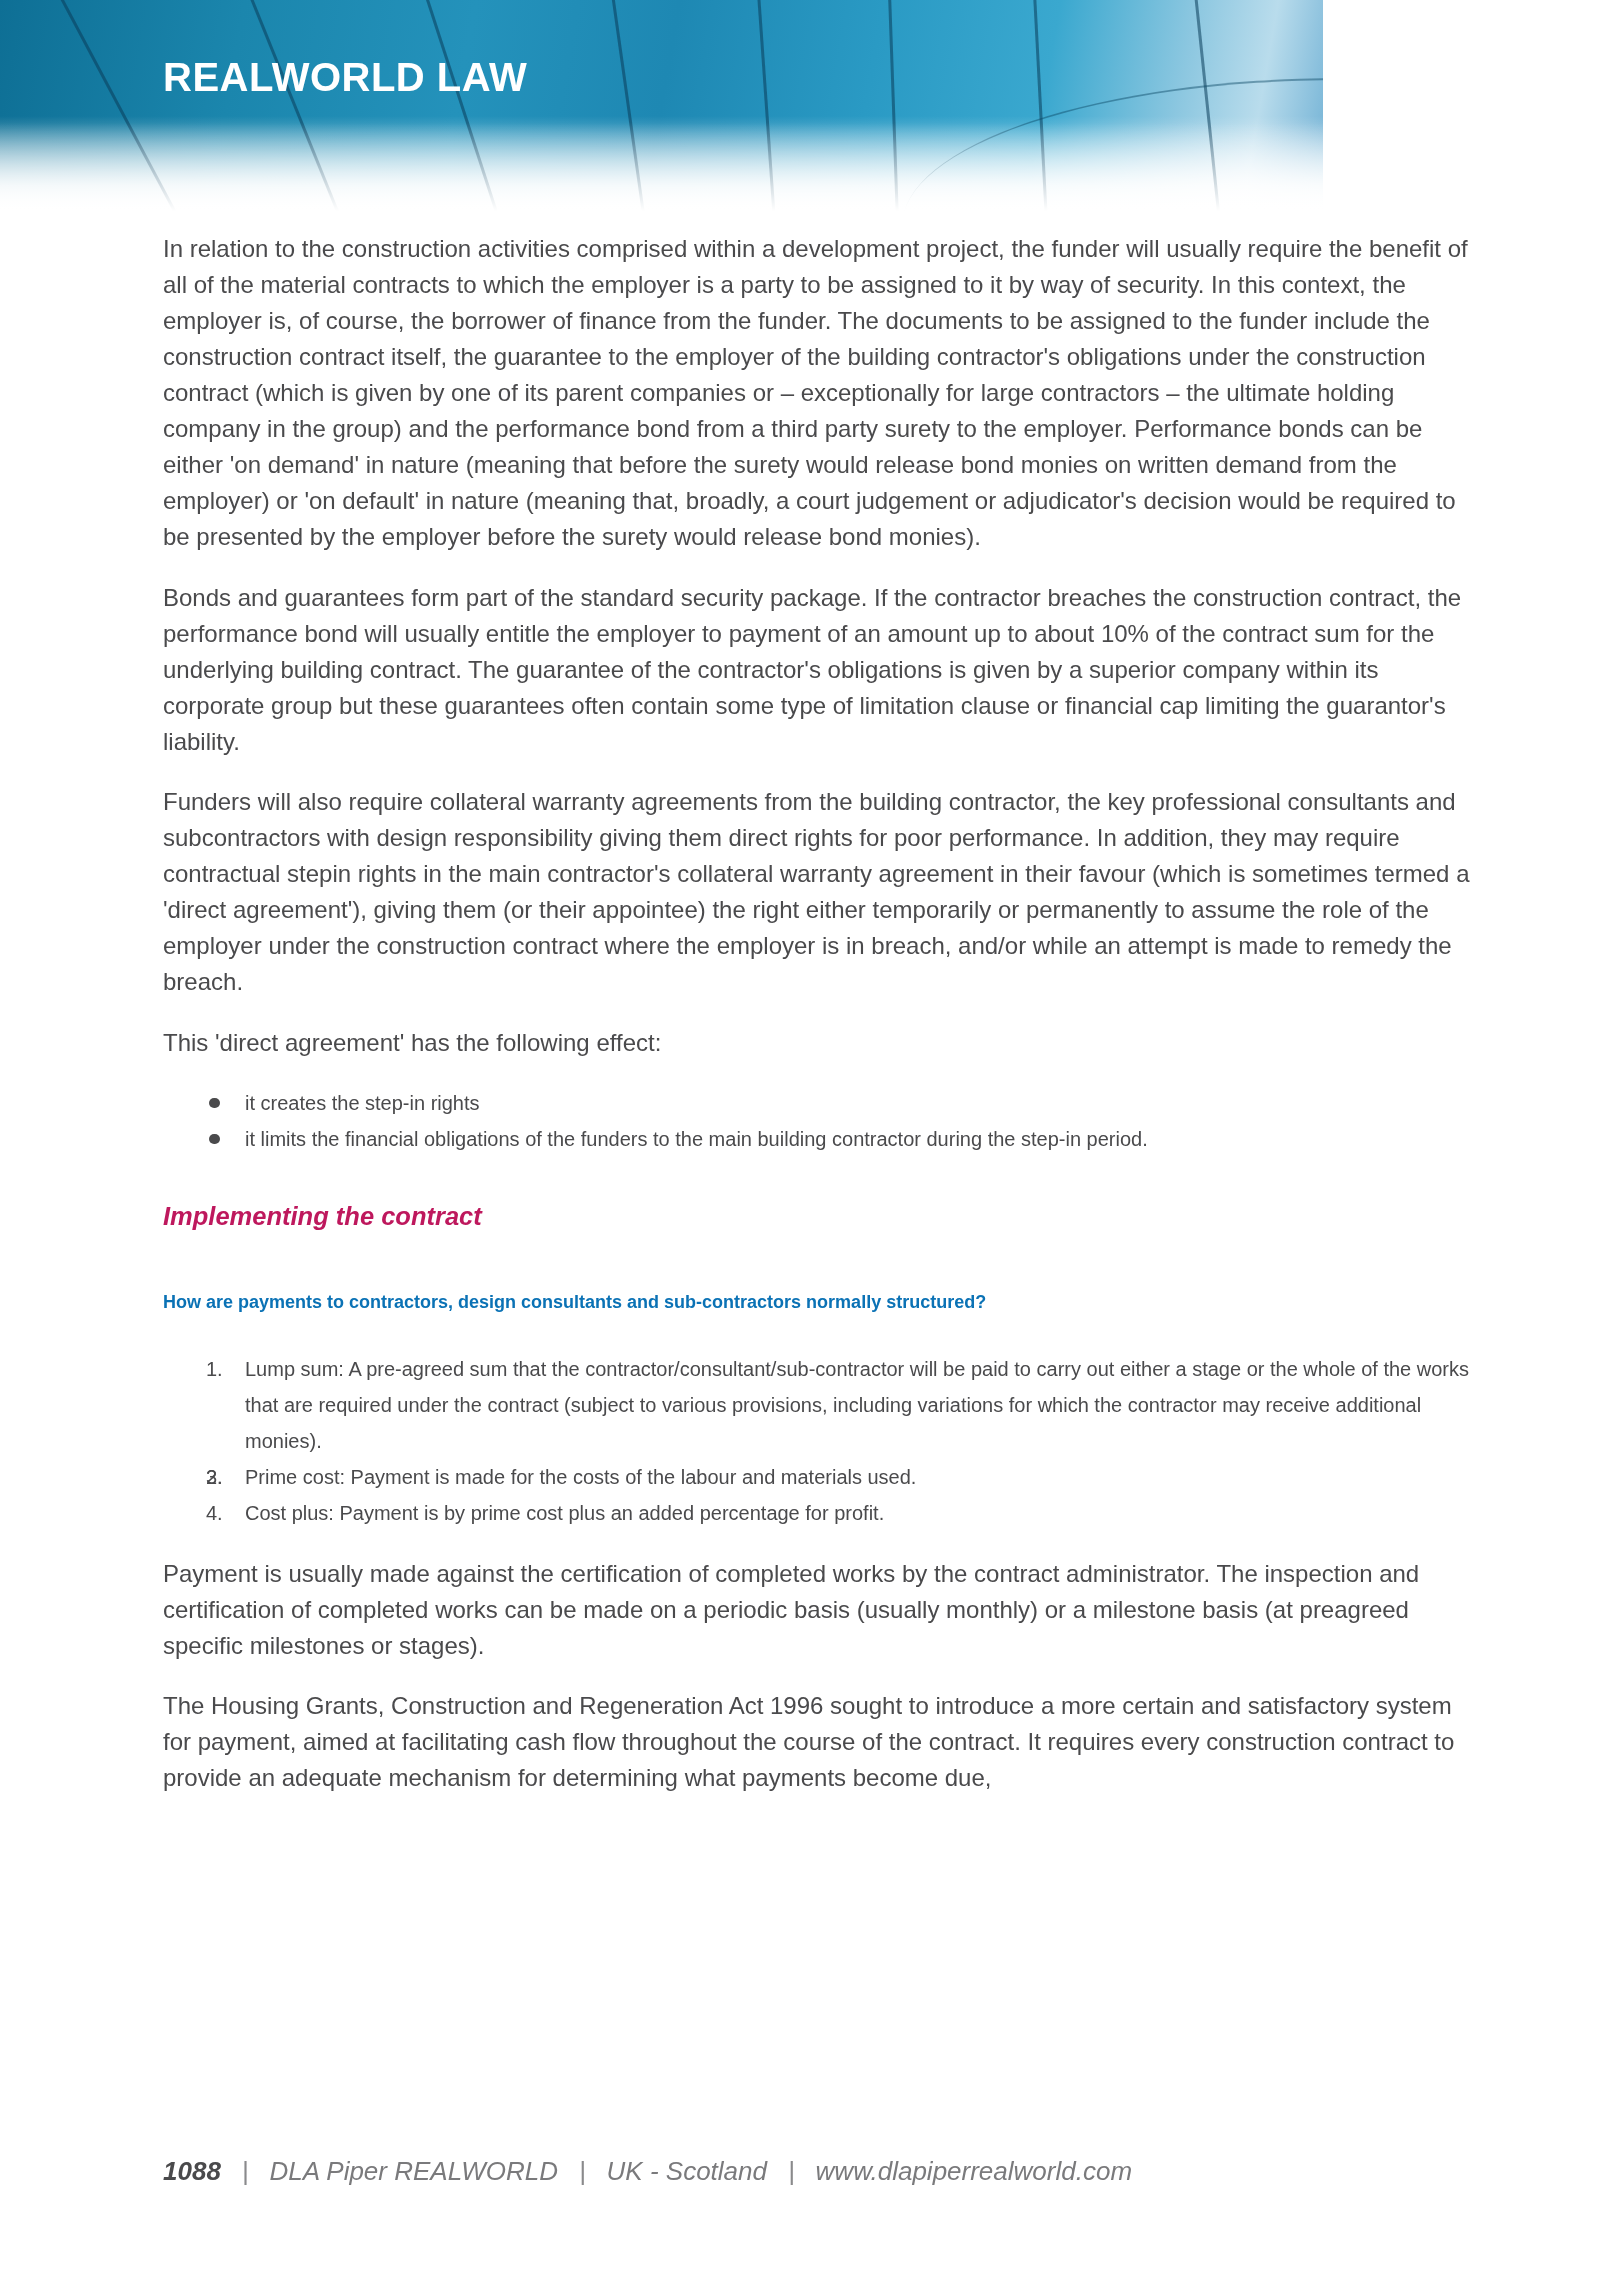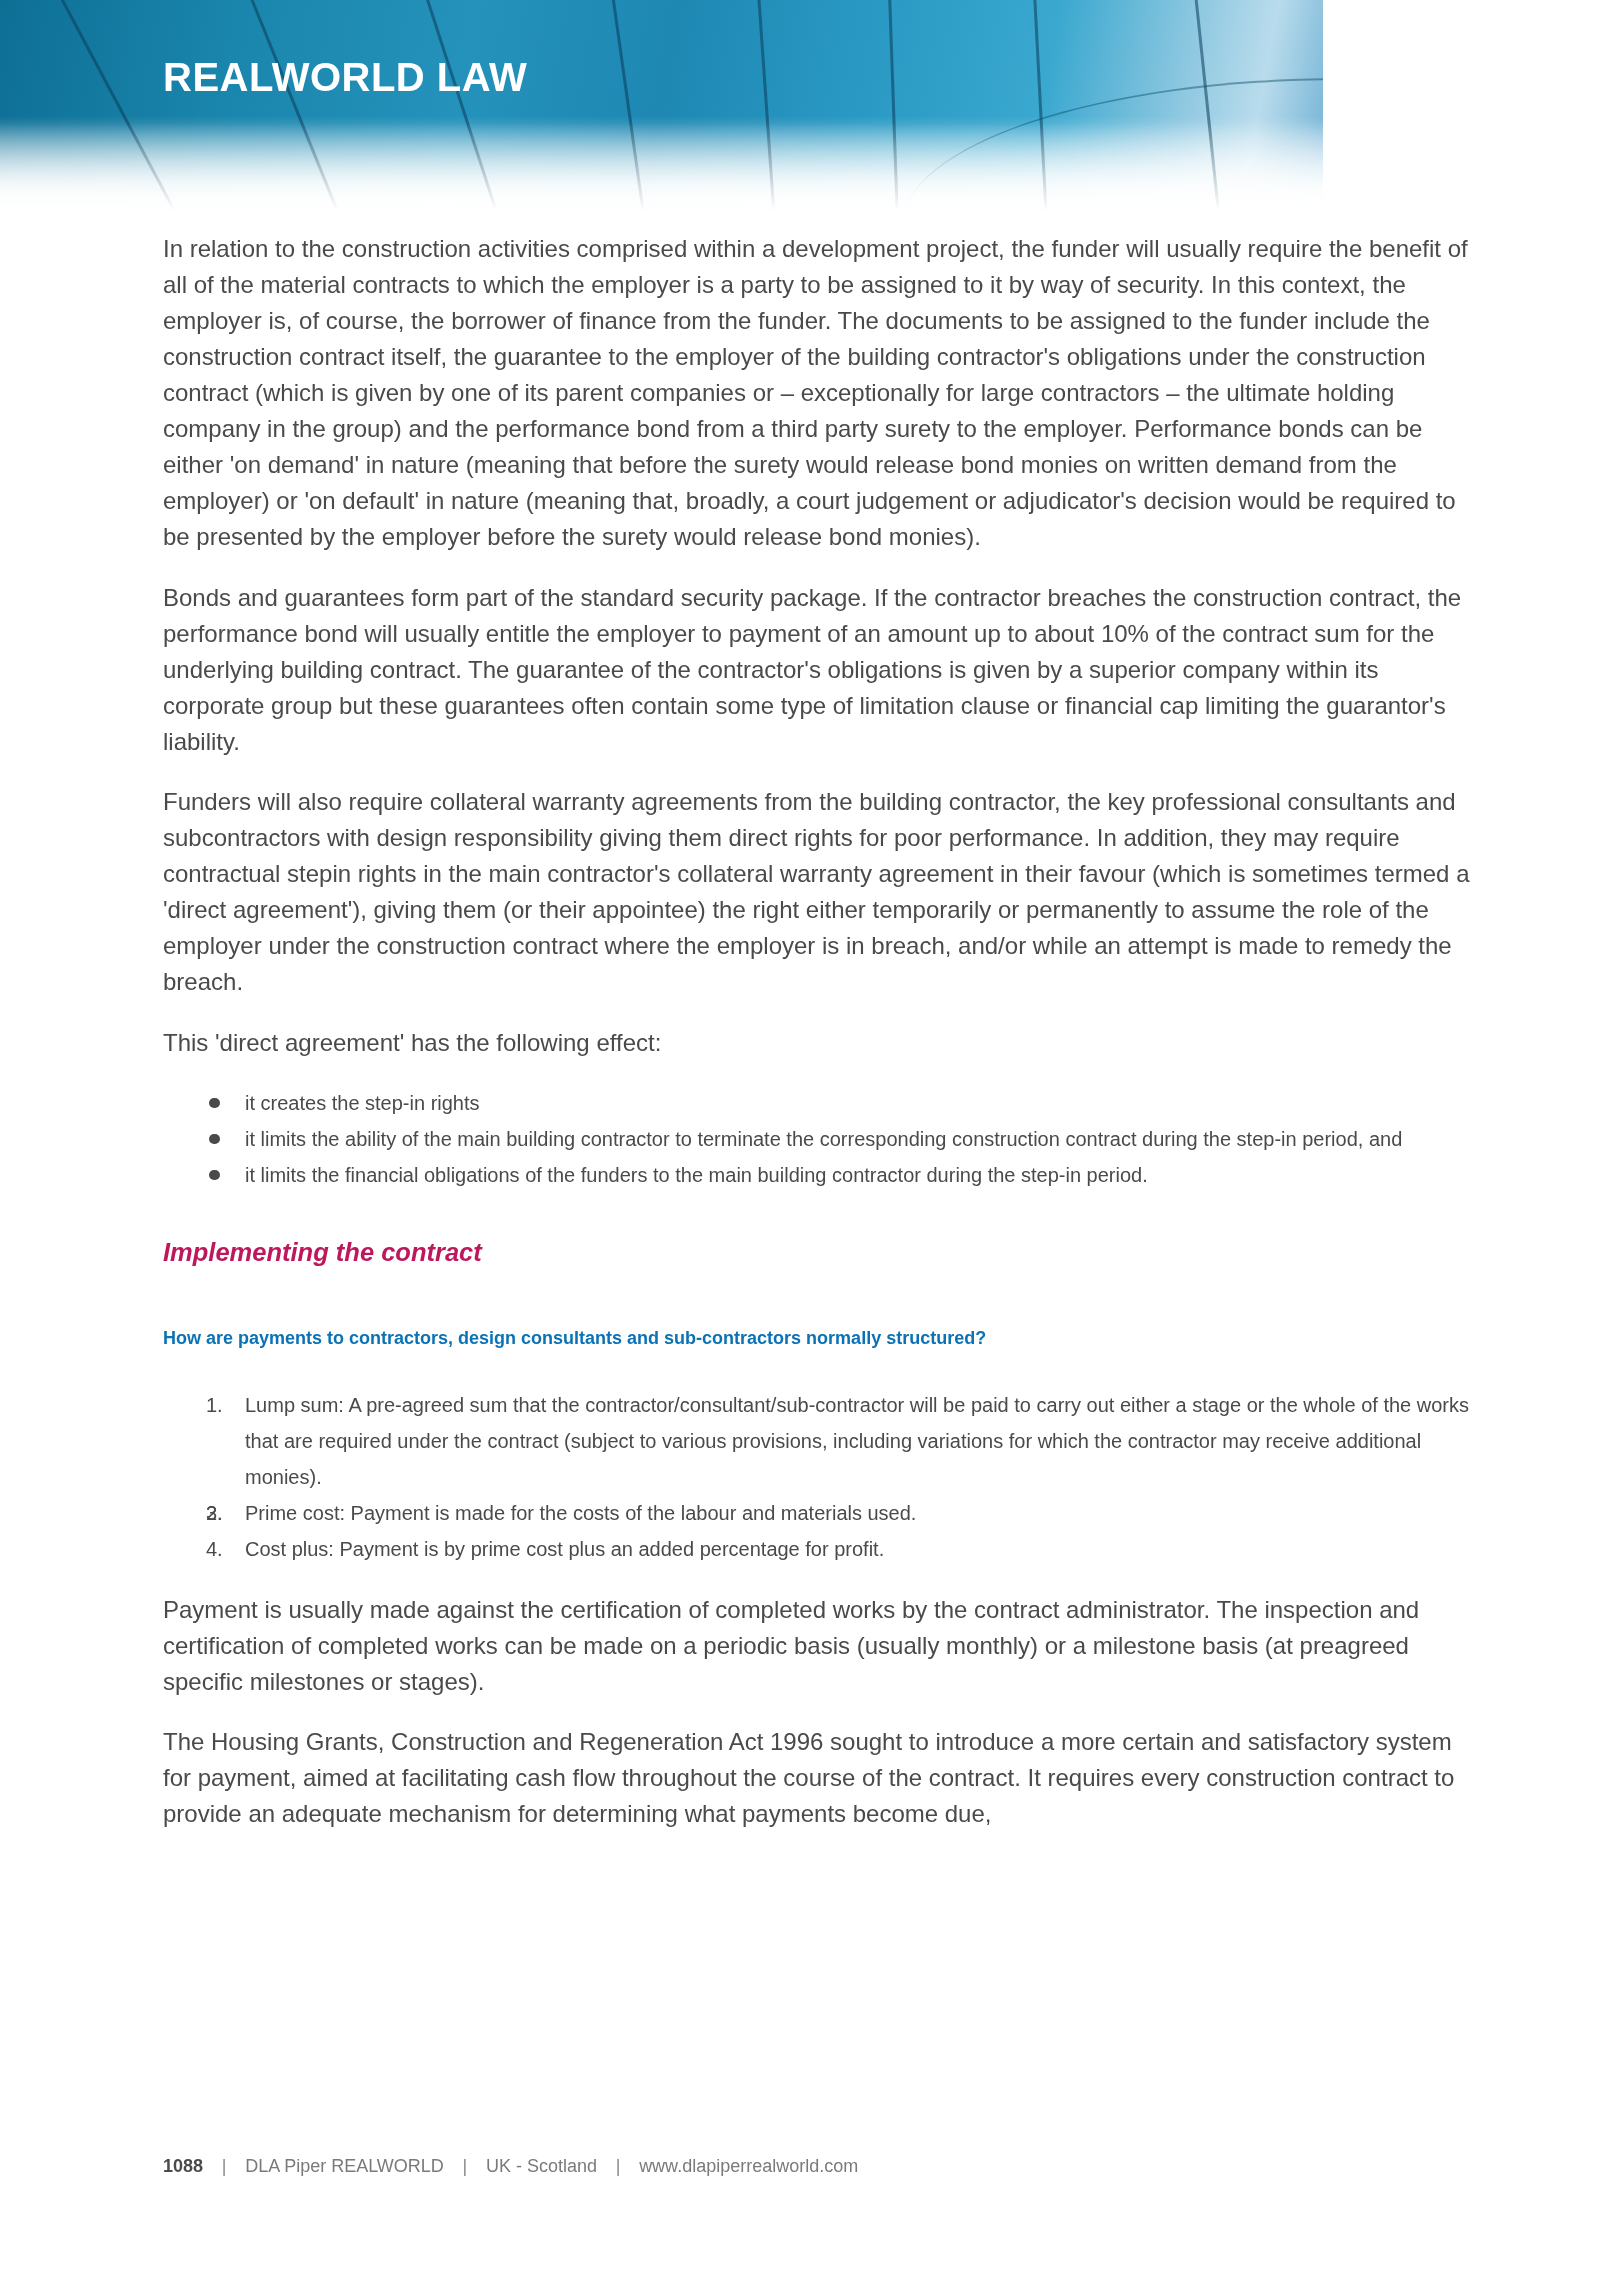--- a/index.html
+++ b/index.html
@@ -21,21 +21,21 @@
 
   .content { position: absolute; left: 163px; top: 231px; width: 1313px; }
   .content p { margin: 0 0 24.5px 0; font-size: 24px; line-height: 36px; color: #4a4a4c; }
   .content ul, .content ol { margin: 0 0 24.5px 0; padding: 0; list-style: none; }
   .content li { position: relative; padding-left: 82px; font-size: 20px; line-height: 36px; color: #4a4a4c; }
   .bullet { position: absolute; left: 46px; top: 12.7px; width: 10.8px; height: 10.8px; border-radius: 50%; background: #4a4a4c; }
   .num { position: absolute; left: 43px; top: 0; }
   .h-italic { font-style: italic; color: #be185d; font-size: 25.5px; line-height: 36px; margin: 41px 0 50px 0; }
   .h-question { color: #0b72b5; font-size: 18px; line-height: 36px; margin: 0 0 31px 0; }
 
-  .footer { position: absolute; left: 163px; top: 2156px; font-size: 18px; color: #7a7a7c; white-space: nowrap; }
+  .footer { position: absolute; left: 163px; top: 2156px; font-size: 26px; color: #7a7a7c; white-space: nowrap; font-style: italic; }
   .footer .page { font-weight: bold; color: #4a4a4c; }
   .footer .sep { margin: 0 13.7px; color: #8a8a8c; }
 </style>
 </head>
 <body>
 
 <div class="banner">
   <div class="line" style="left:118px;transform:rotate(-28deg);"></div>
   <div class="line" style="left:294px;transform:rotate(-22deg);"></div>
   <div class="line" style="left:461px;transform:rotate(-18deg);"></div>
@@ -55,24 +55,20 @@
 <div class="content">
   <p>In relation to the construction activities comprised within a development project, the funder will usually require the benefit of all of the material contracts to which the employer is a party to be assigned to it by way of security. In this context, the employer is, of course, the borrower of finance from the funder. The documents to be assigned to the funder include the construction contract itself, the guarantee to the employer of the building contractor's obligations under the construction contract (which is given by one of its parent companies or – exceptionally for large contractors – the ultimate holding company in the group) and the performance bond from a third party surety to the employer. Performance bonds can be either 'on demand' in nature (meaning that before the surety would release bond monies on written demand from the employer) or 'on default' in nature (meaning that, broadly, a court judgement or adjudicator's decision would be required to be presented by the employer before the surety would release bond monies).</p>
   <p>Bonds and guarantees form part of the standard security package. If the contractor breaches the construction contract, the performance bond will usually entitle the employer to payment of an amount up to about 10% of the contract sum for the underlying building contract. The guarantee of the contractor's obligations is given by a superior company within its corporate group but these guarantees often contain some type of limitation clause or financial cap limiting the guarantor's liability.</p>
   <p>Funders will also require collateral warranty agreements from the building contractor, the key professional consultants and subcontractors with design responsibility giving them direct rights for poor performance. In addition, they may require contractual stepin rights in the main contractor's collateral warranty agreement in their favour (which is sometimes termed a 'direct agreement'), giving them (or their appointee) the right either temporarily or permanently to assume the role of the employer under the construction contract where the employer is in breach, and/or while an attempt is made to remedy the breach.</p>
   <p>This 'direct agreement' has the following effect:</p>
 
   <ul>
     <li>
       <span class="bullet"></span>
       <span>it creates the step-in rights</span>
-    </li>
-    <li>
-      <span class="bullet"></span>
-      <span>it limits the ability of the main building contractor to terminate the corresponding construction contract during the step-in period, and</span>
     </li>
     <li>
       <span class="bullet"></span>
       <span>it limits the financial obligations of the funders to the main building contractor during the step-in period.</span>
     </li>
   </ul>
 
   <h2 class="h-italic">Implementing the contract</h2>
   <h3 class="h-question">How are payments to contractors, design consultants and sub-contractors normally structured?</h3>
 

